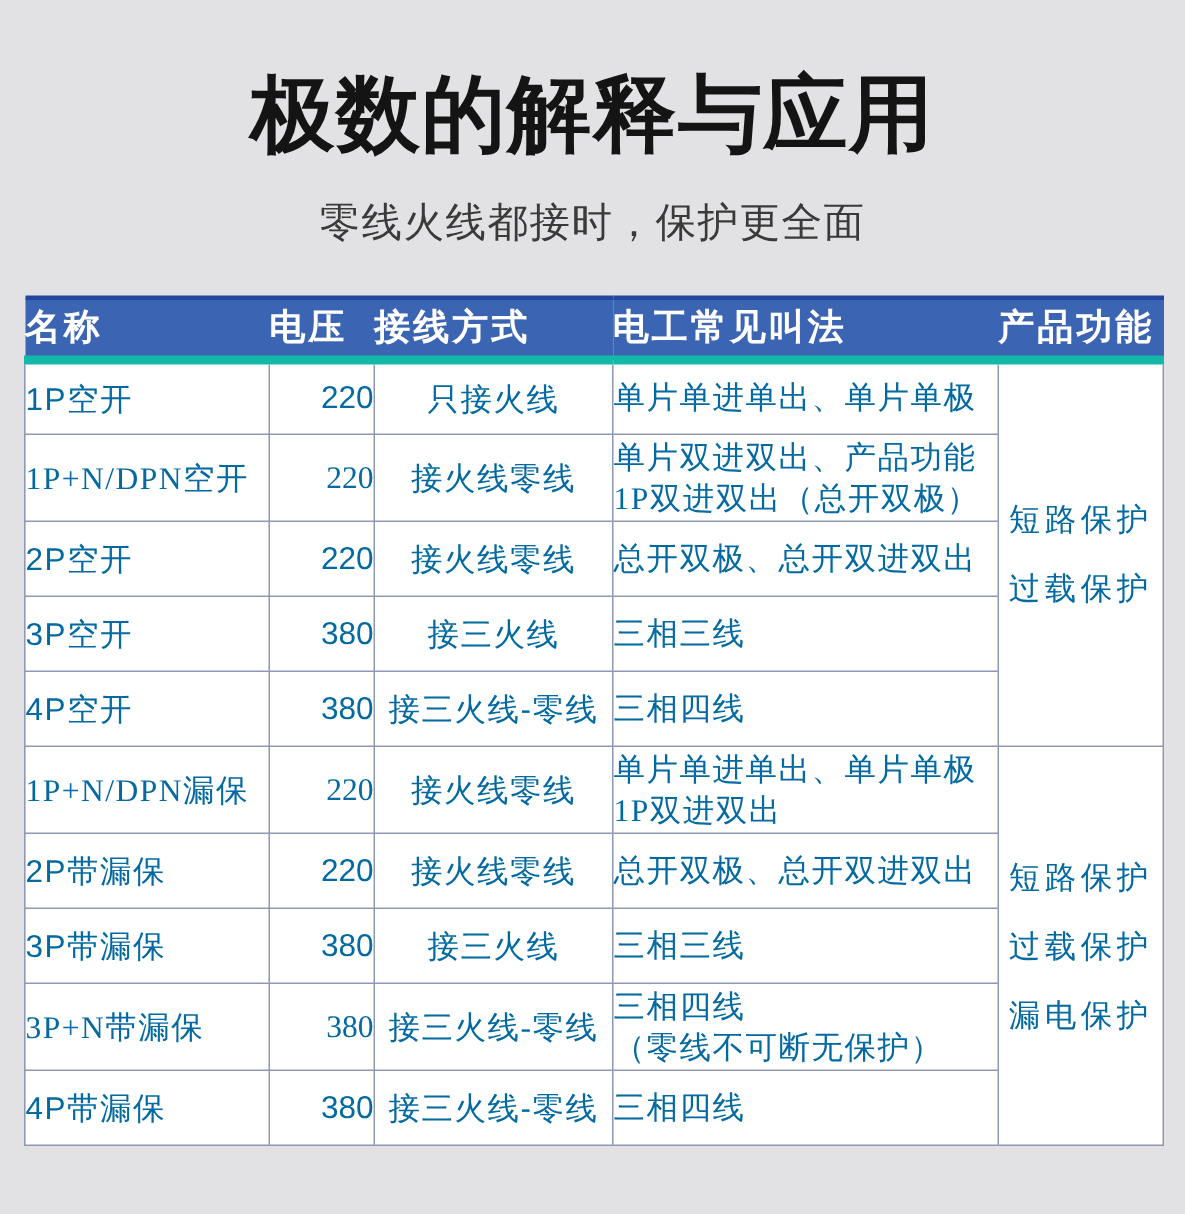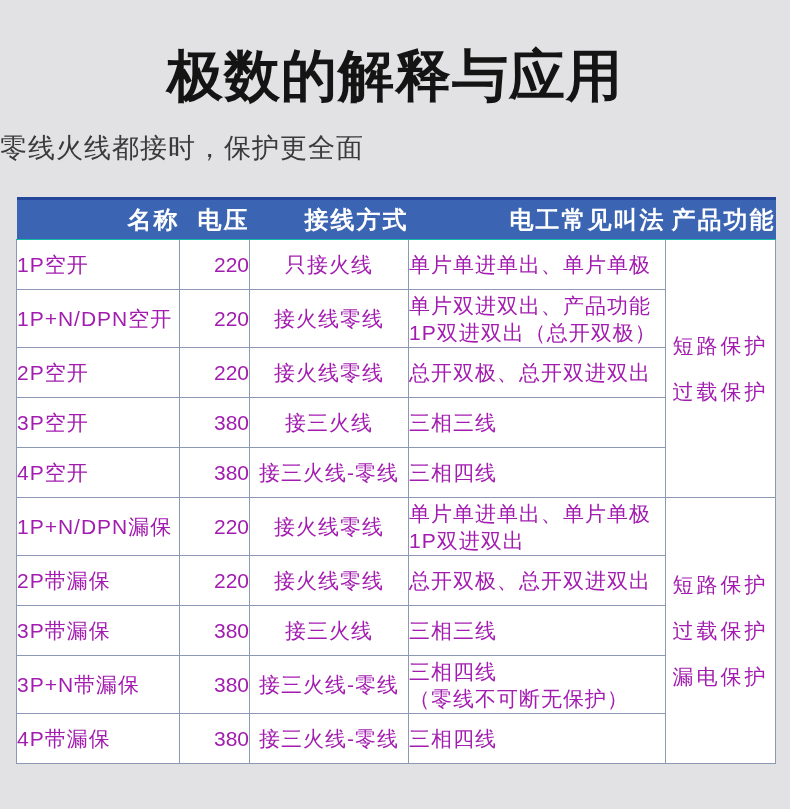--- a/index.html
+++ b/index.html
@@ -14,58 +14,58 @@
 
   .page-title {
     position:absolute; top:44px; left:0; width:790px;
     text-align:center;
     font-size:56px; font-weight:900; color:#141414;
     letter-spacing:1px;
     line-height:1.15;
   }
   .page-subtitle {
     position:absolute; top:130px; left:0; width:790px;
-    text-align:left;
+    text-align:center;
     font-size:27px; font-weight:400; color:#3a3a3a;
     letter-spacing:1px;
   }
 
   table.poles {
     position:absolute; left:16px; top:197px;
     width:759px;
     border-collapse:collapse;
     table-layout:fixed;
   }
   table.poles col.c-name   { width:163px; }
   table.poles col.c-volt   { width:70px;  }
   table.poles col.c-wire   { width:159px; }
   table.poles col.c-common { width:257px; }
   table.poles col.c-func   { width:110px; }
 
   table.poles th {
     background:#3b64b2;
     border-top:3px solid #24479c;
-    border-bottom:1px solid #14b8a6;
+    border-bottom:6px solid #14b8a6;
     color:#ffffff;
     font-size:24px; font-weight:700;
     height:41px;
-    text-align:right;
+    text-align:left;
     letter-spacing:2px;
     padding:0;
   }
   table.poles td {
     background:#ffffff;
     border:1px solid #8d99b4;
     font-size:21px;
-    color:#a21caf;
+    color:#0369a1;
     vertical-align:middle;
     padding:0;
   }
   tr.h50 { height:50px; }
-  tr.h58 { height:58px; }
+  tr.h58 { height:58px;font-family:Liberation Serif, serif; }
 
   td.cell-name   { text-align:left; padding-left:24px; letter-spacing:1px; }
   td.cell-volt   { text-align:right; }
   td.cell-wire   { text-align:center; letter-spacing:1px; }
   td.cell-common { text-align:left; padding:4px 6px 4px 24px; font-size:20px; line-height:27px; letter-spacing:1px; }
   td.cell-func   { text-align:center; }
   td.cell-func .fn-line { line-height:26px; letter-spacing:3px; }
   td.cell-func .fn-line + .fn-line { margin-top:20px; }
 </style>
 </head>

